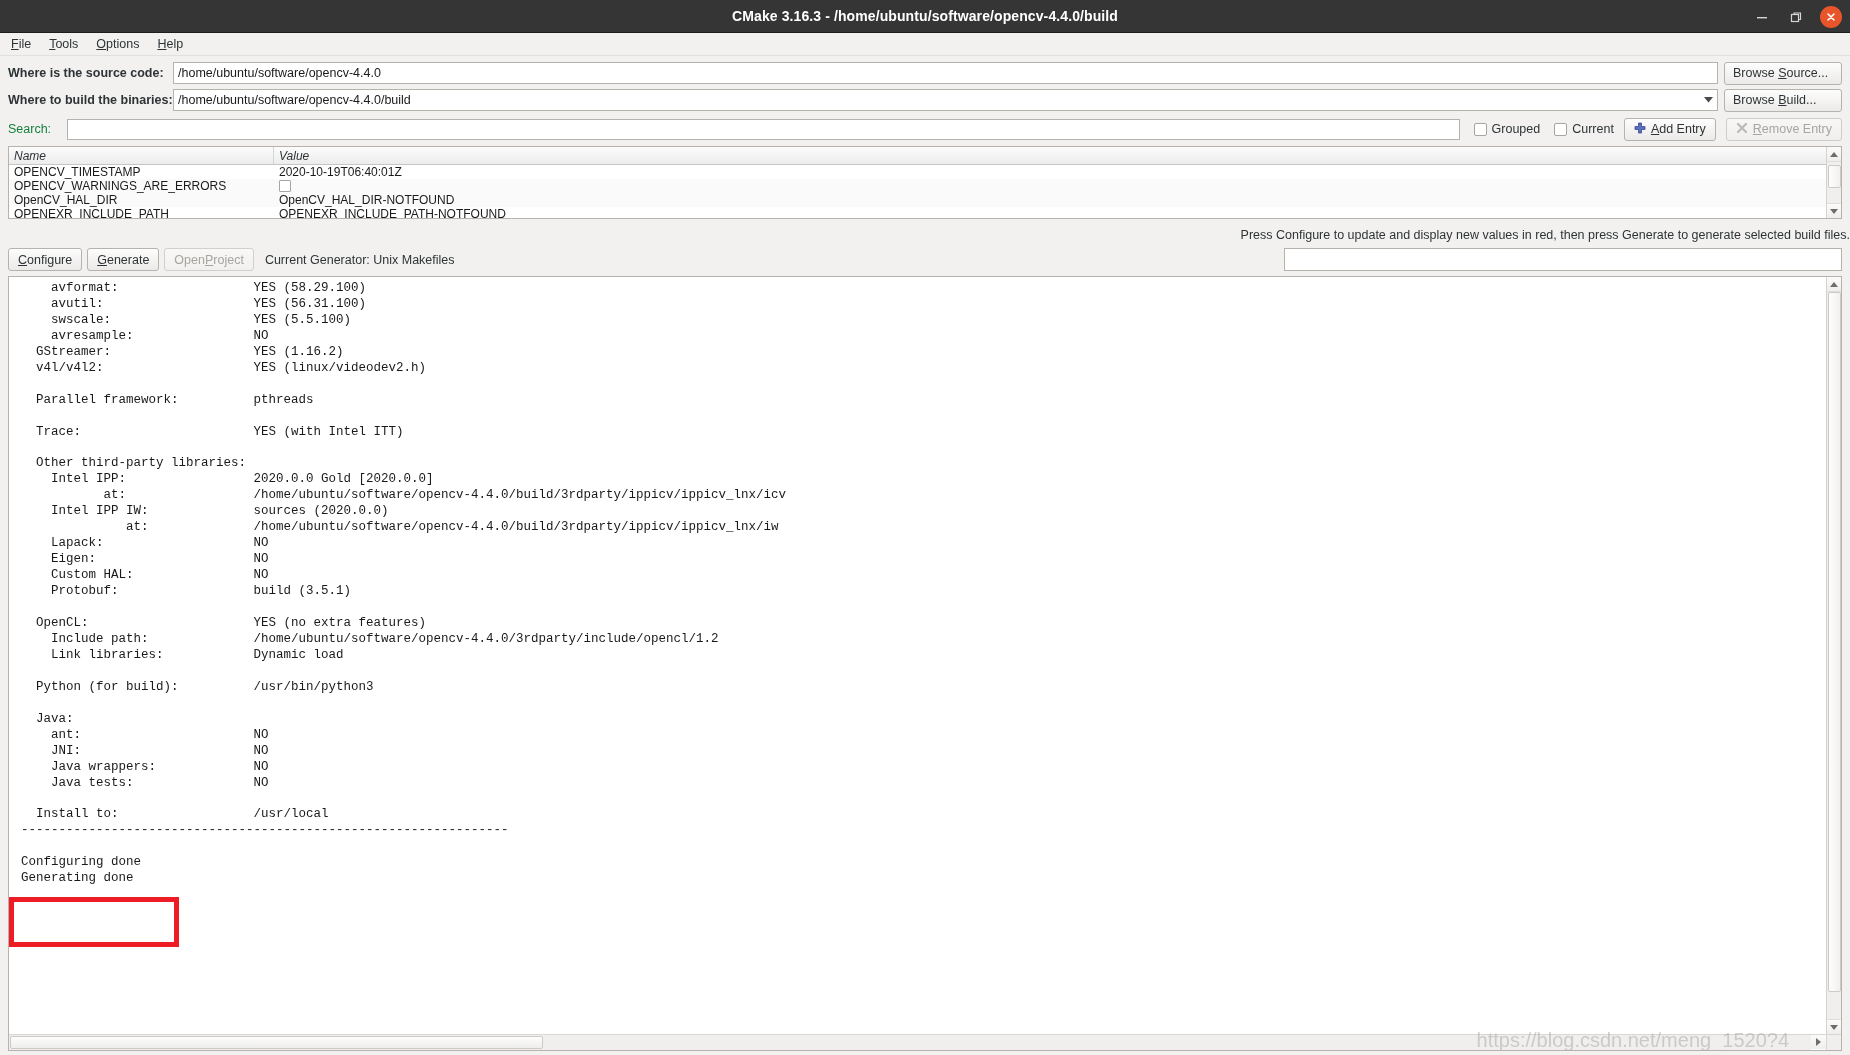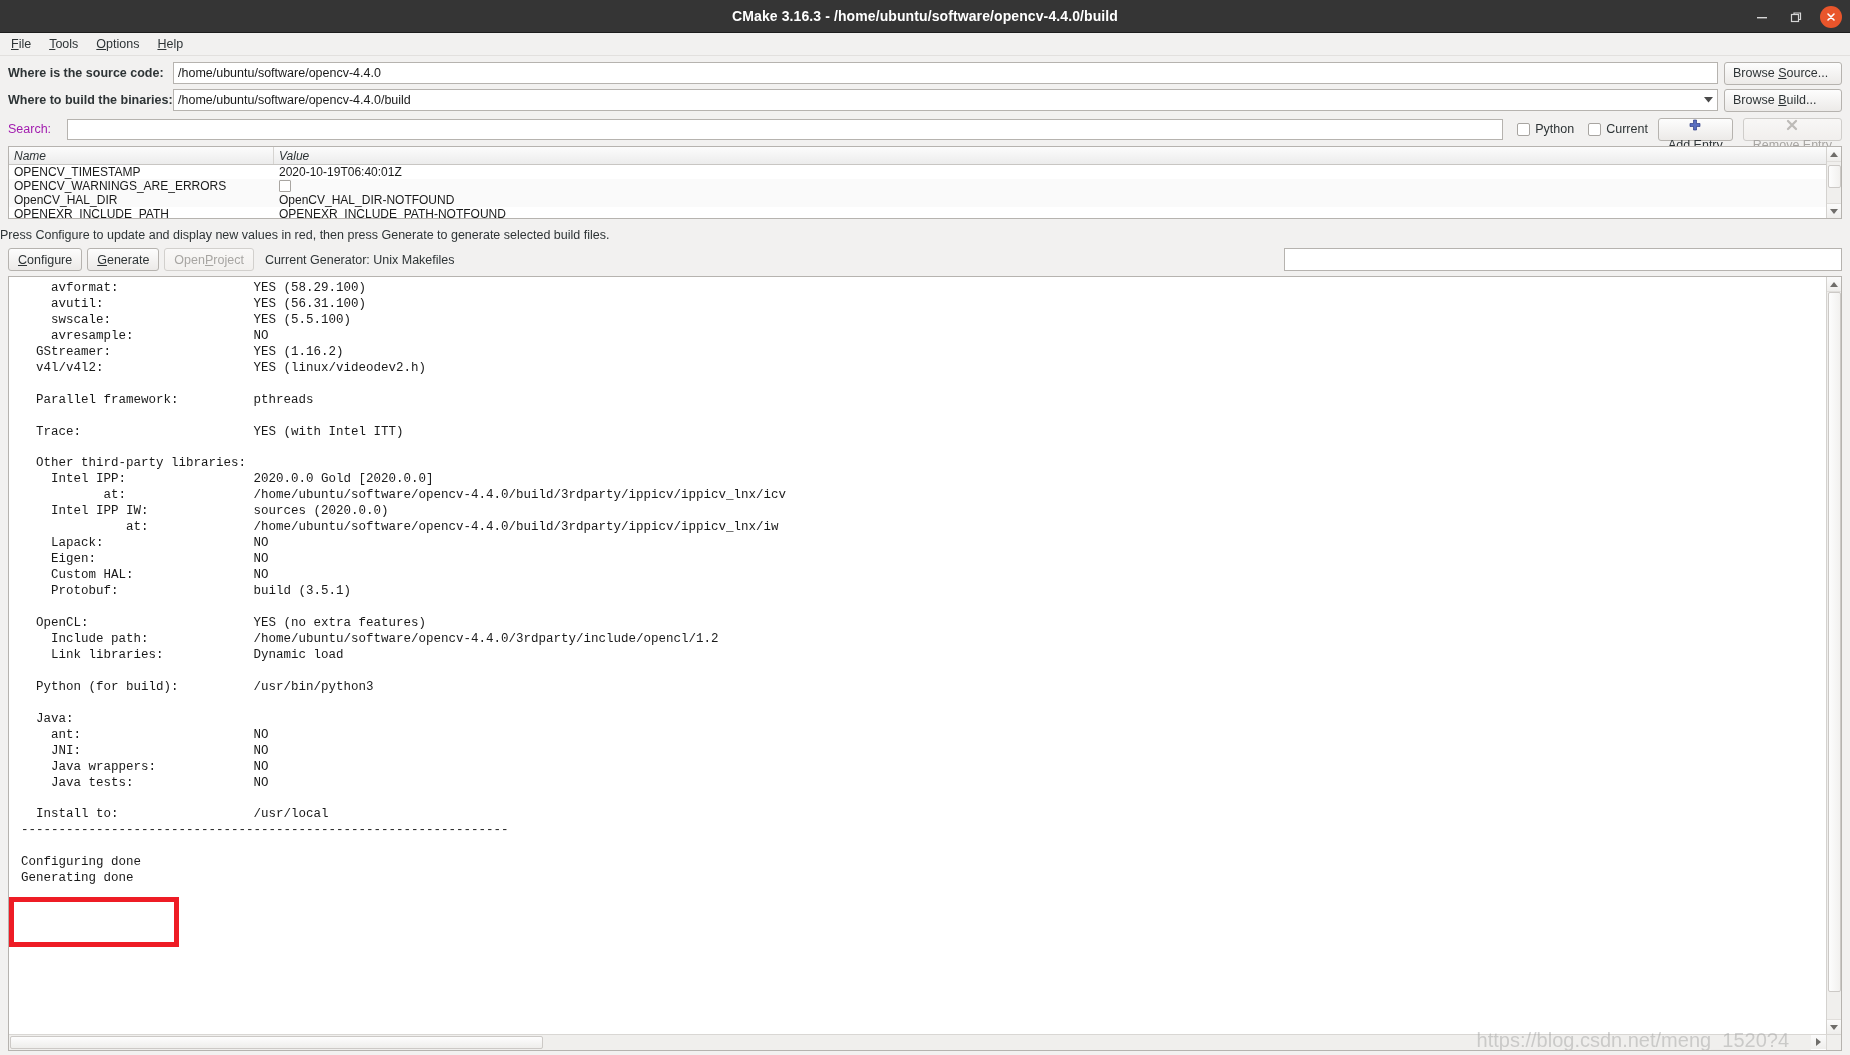--- a/index.html
+++ b/index.html
@@ -85,42 +85,42 @@
     display: flex; align-items: center; 
     padding: 0 8px; cursor: default; white-space: nowrap;
   }
   .browse-btn u { text-decoration: underline; }
 
   
   #searchrow {
     display: flex; align-items: center;
     padding: 3px 8px 4px 8px; height: 29px;
   }
-  #search-label { font-size: 12.5px; color: #a21caf; margin-right: 16px; }
+  #search-label { font-size: 12.5px; color: #15803d; margin-right: 16px; }
   #search-input {
     flex: 1; height: 21px;
     border: 1px solid #b6b3af; background: #ffffff;
     font-size: 12.5px; padding: 0 4px;
     font-family: "Liberation Sans", sans-serif;
     outline: none;
   }
   .cb-wrap { display: flex; align-items: center; margin-left: 14px; cursor: default; }
   .cbox {
     width: 13px; height: 13px;
     border: 1px solid #a8a5a1; background: #ffffff;
     border-radius: 2px; margin-right: 5px;
   }
   .cb-label { font-size: 12.5px; color: #2e3436; }
   .entry-btn {
     margin-left: 10px; height: 23px;
     background: linear-gradient(#fdfdfd, #eceae8);
     border: 1px solid #b6b3af; border-radius: 3px;
     font-size: 12.5px; color: #2e3436;
     display: flex; align-items: center; padding: 0 9px;
-    cursor: default; white-space: nowrap; gap: 5px; flex-direction: column;
+    cursor: default; white-space: nowrap; gap: 5px;
   }
   .entry-btn.disabled { color: #a7a5a2; border-color: #cfcdca;
     background: linear-gradient(#f8f7f6, #f1efed); }
   .entry-btn u { text-decoration: underline; }
   .plus-icon { color: #4a5fb0; font-size: 13px; font-weight: bold; line-height: 1; }
   .x-icon { color: #b9b7b4; font-size: 12px; line-height: 1; }
 
   
   #cache-panel {
     margin: 2px 8px 0 8px;
@@ -169,21 +169,21 @@
   .vs-btn.bottom { border-bottom: none; border-top: 1px solid #e0dedb; }
   .vs-track { flex: 1; width: 15px; background: #f0efed; position: relative; }
   .vs-thumb {
     position: absolute; left: 1px; right: 1px;
     background: linear-gradient(90deg,#fdfdfd,#f2f1ef);
     border: 1px solid #ccc9c6; border-radius: 2px;
   }
 
   
   #hint {
-    text-align: left; font-size: 12.5px; color: #2e3436;
+    text-align: right; font-size: 12.5px; color: #2e3436;
     padding: 9px 0 6px 0;
   }
 
   
   #actionrow { display: flex; align-items: center; padding: 0 8px 5px 8px; height: 28px; }
   .act-btn {
     height: 23px; min-width: 68px;
     background: linear-gradient(#fdfdfd, #eceae8);
     border: 1px solid #b6b3af; border-radius: 3px;
     font-size: 12.5px; color: #2e3436;
@@ -309,21 +309,21 @@
     </div>
     <div class="browse-btn">Browse&nbsp;<u>B</u>uild...</div>
   </div>
 </div>
 
 <div id="searchrow">
   <div id="search-label">Search:</div>
   <input id="search-input" type="text" value="" style="">
   <div class="cb-wrap">
     <div class="cbox"></div>
-    <div class="cb-label">Python</div>
+    <div class="cb-label">Grouped</div>
   </div>
   <div class="cb-wrap">
     <div class="cbox"></div>
     <div class="cb-label">Current</div>
   </div>
   <div class="entry-btn">
     <span class="plus-icon">
       <svg width="12" height="12" viewBox="0 0 12 12">
         <path d="M4.5 1 H7.5 V4.5 H11 V7.5 H7.5 V11 H4.5 V7.5 H1 V4.5 H4.5 Z" fill="#5a6fc0" stroke="#2e3e84" stroke-width="0.7"></path>
       </svg>

